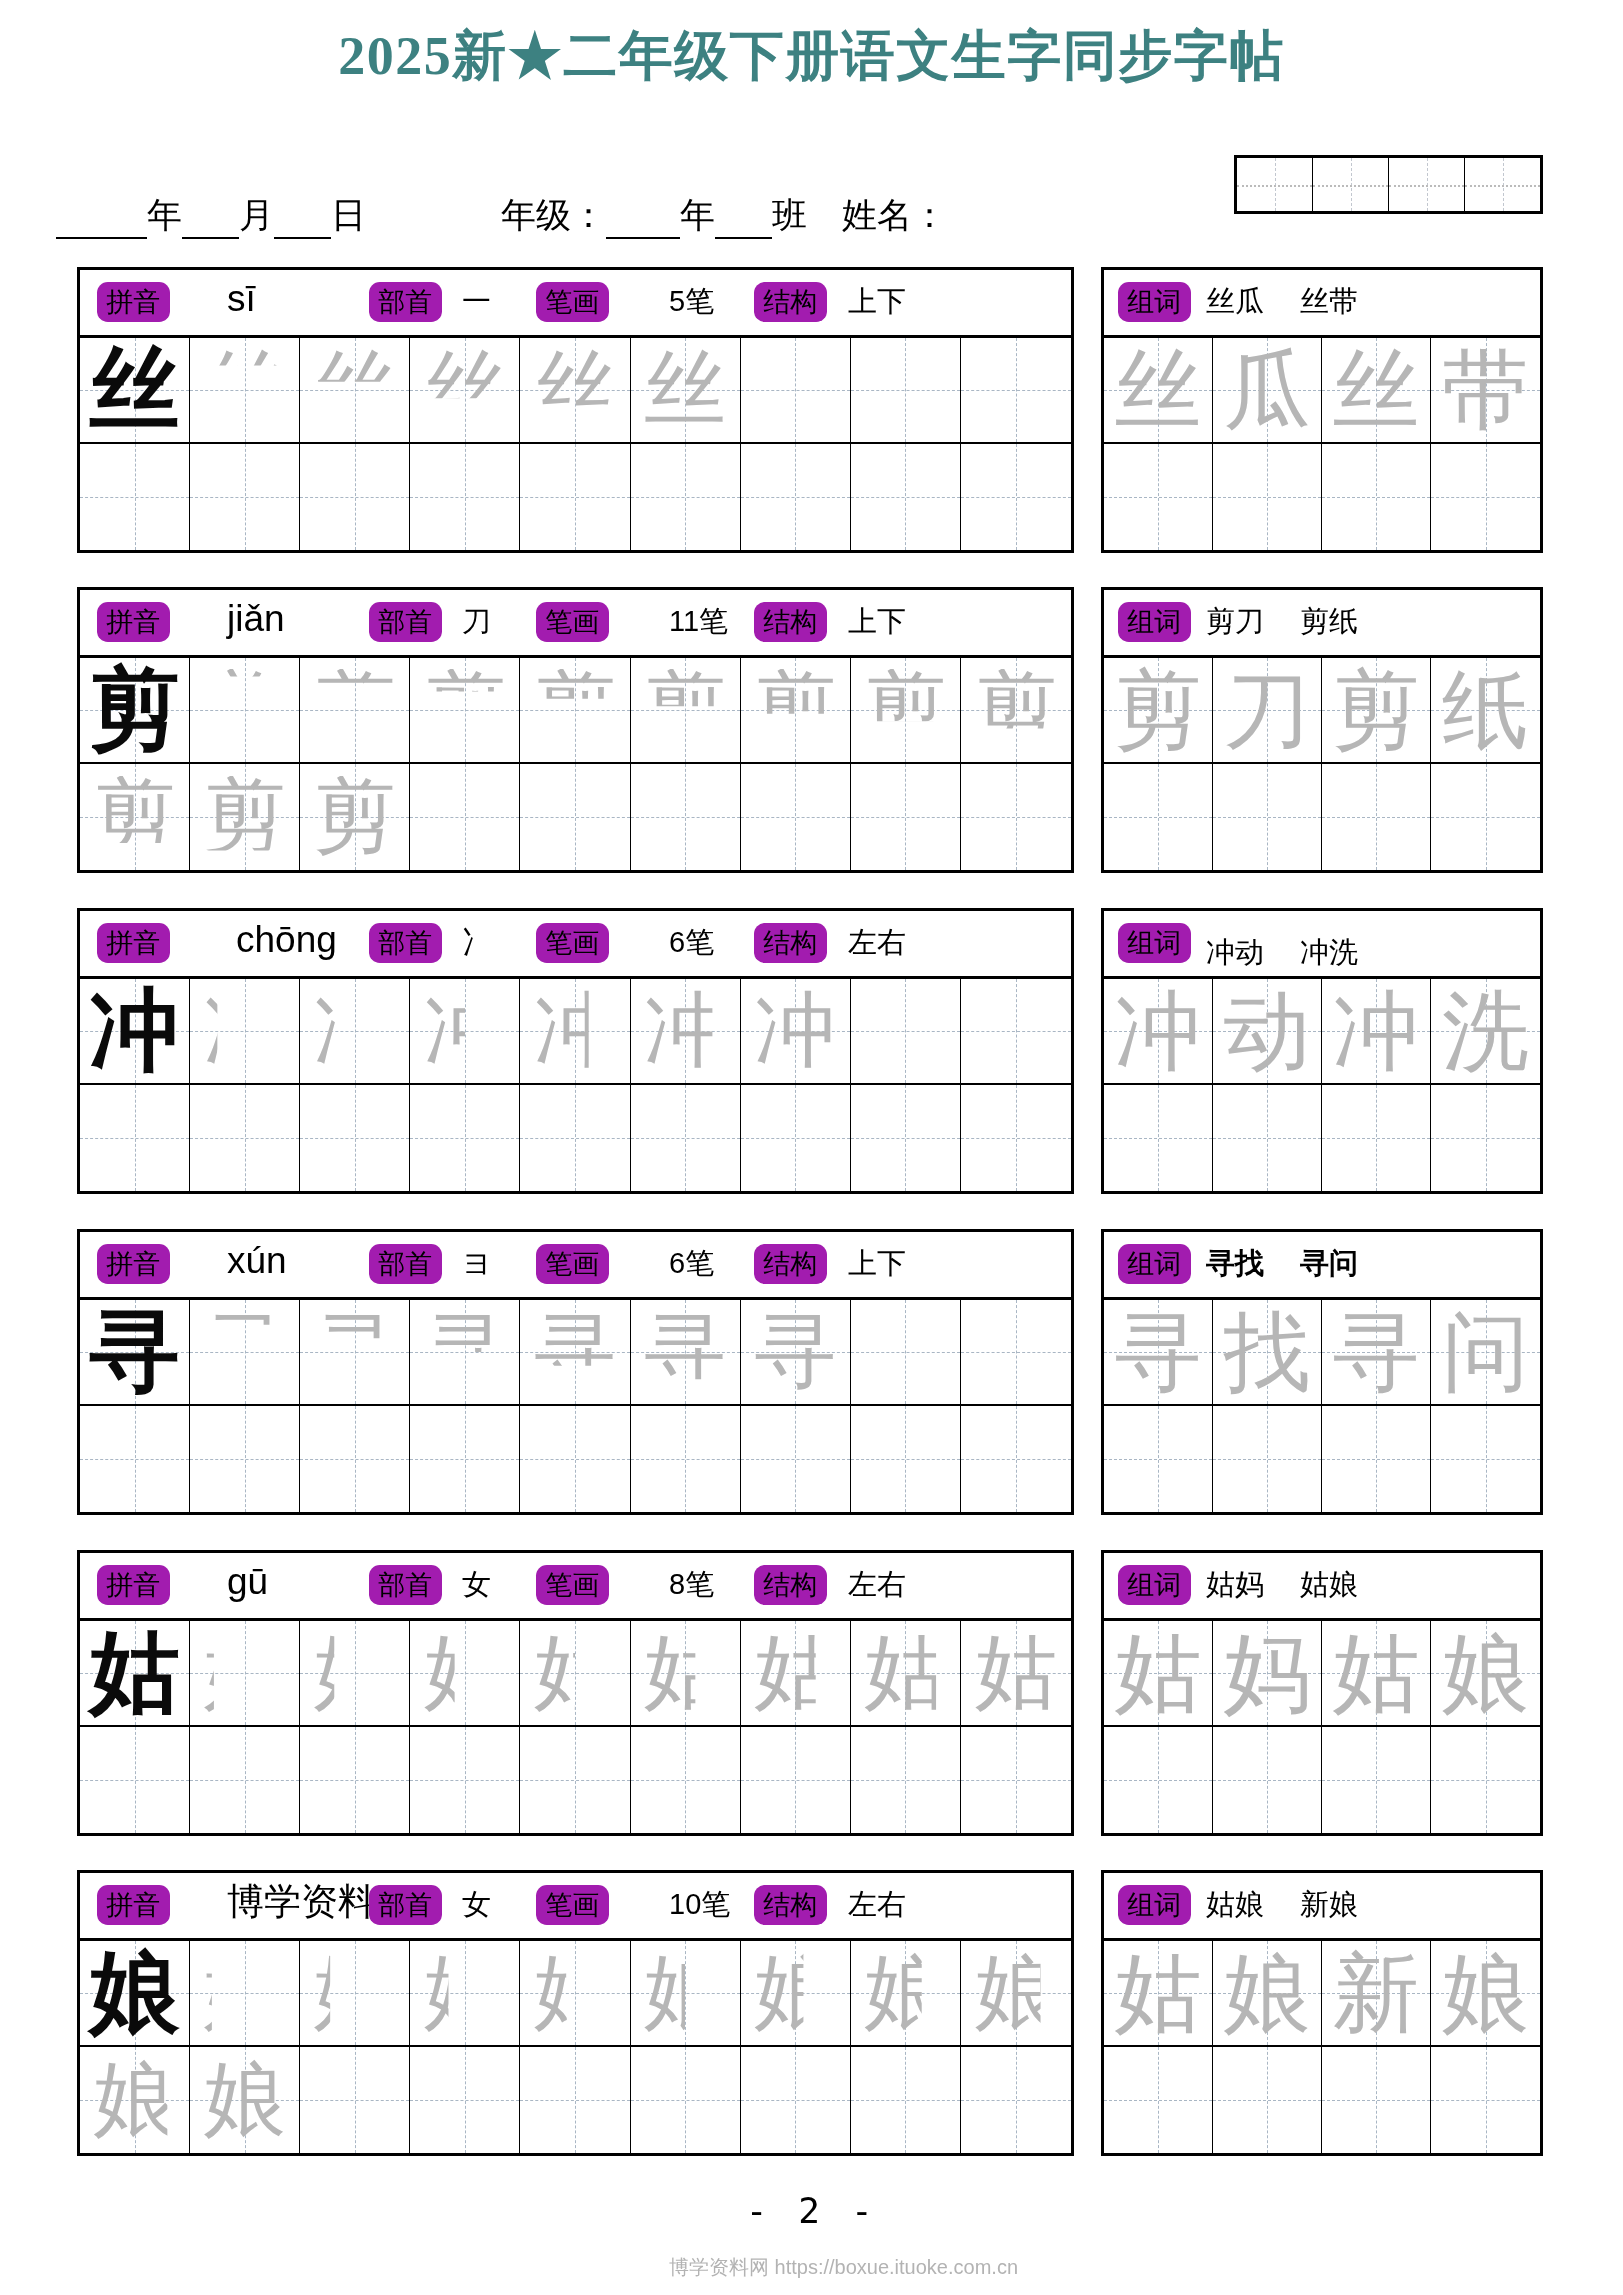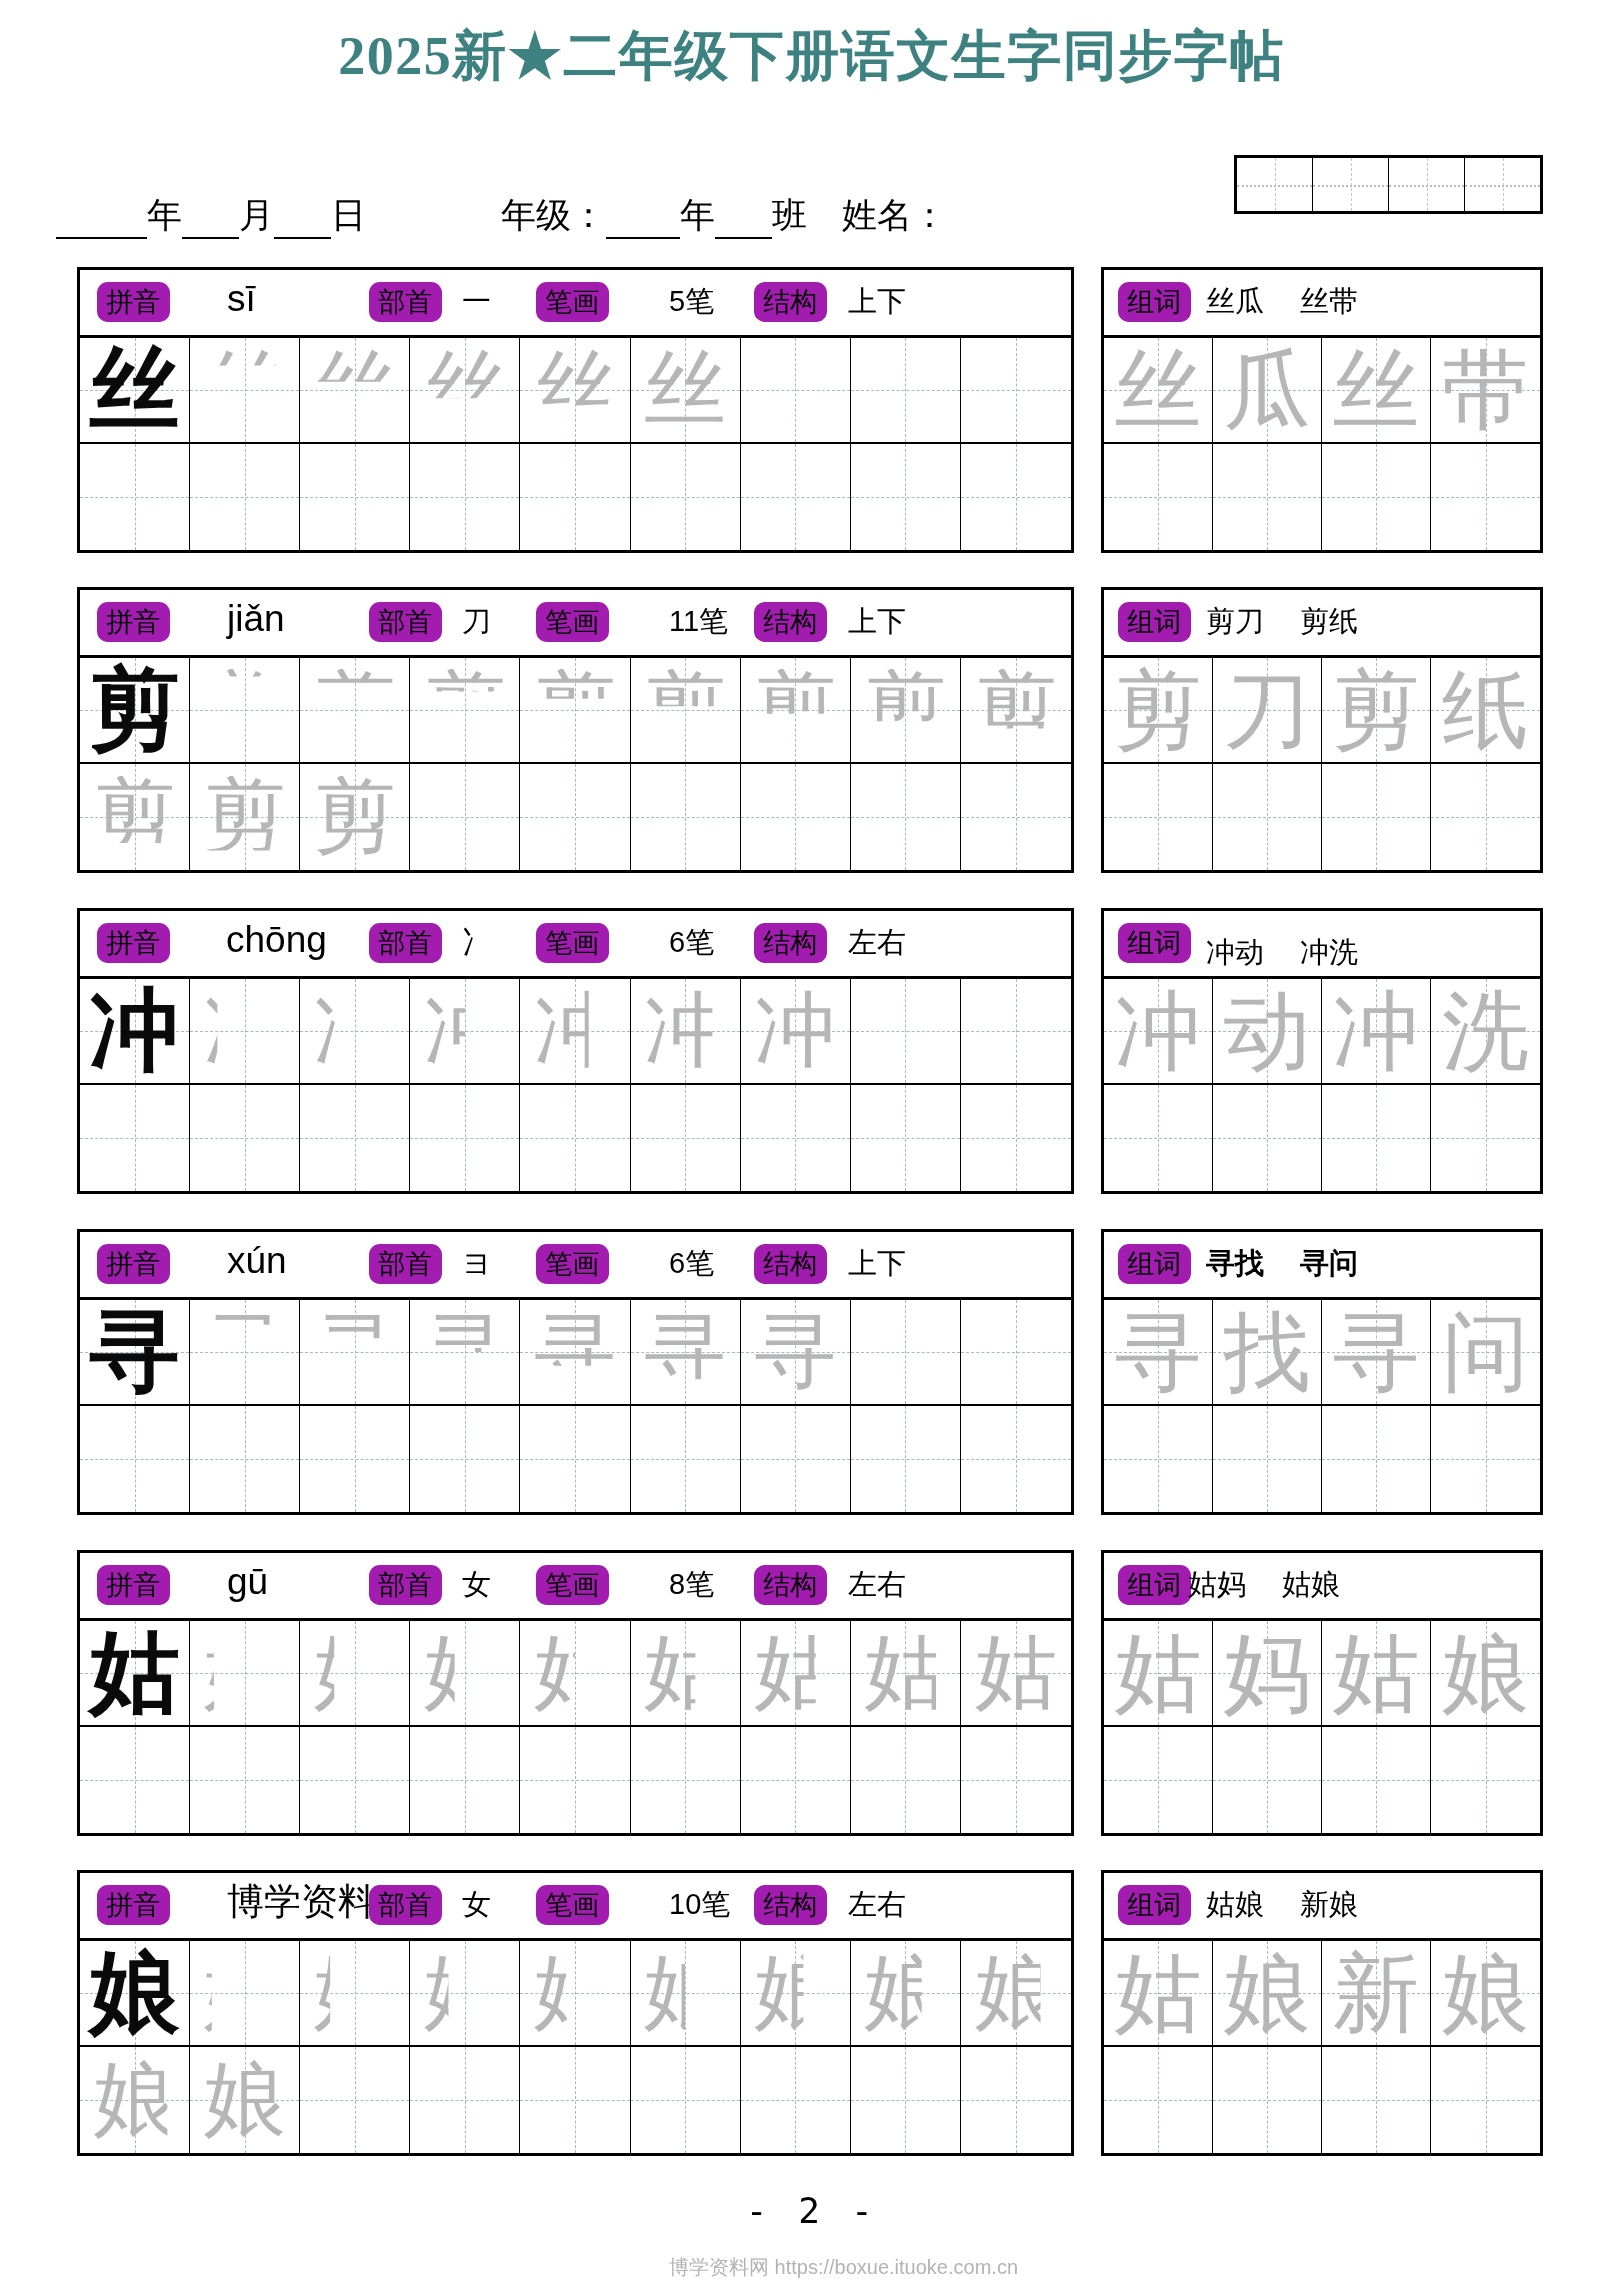--- a/index.html
+++ b/index.html
@@ -409,21 +409,21 @@
               <div class="hguide"></div>
             </div>
           </div>
         </div>
       </div>
     </div>
     <div class="section" style="top: 908px;">
       <div class="block left">
         <div class="sec-header">
           <span class="chip cn" style="left: 17px;">拼音</span>
-          <span class="hval pinyin py" style="left: 104px;">chōng</span>
+          <span class="hval pinyin py" style="left: 114px;">chōng</span>
           <span class="chip cn" style="left: 289px;">部首</span>
           <span class="hval cn" style="left: 382px;">冫</span>
           <span class="chip cn" style="left: 456px;">笔画</span>
           <span class="hval py" style="left: 547px;">6笔</span>
           <span class="chip cn" style="left: 674px;">结构</span>
           <span class="hval cn" style="left: 768px;">左右</span>
         </div>
         <div class="pgrid">
           <div class="prow cols9 top">
             <div class="pcell">
@@ -802,21 +802,21 @@
             <div class="pcell">
               <div class="vguide"></div>
               <div class="hguide"></div>
             </div>
           </div>
         </div>
       </div>
       <div class="block right">
         <div class="sec-header">
           <span class="chip cn" style="left: 14px;">组词</span>
-          <span class="hval cn words-val" style="left: 84px;"><span>姑妈</span><span>姑娘</span></span>
+          <span class="hval cn words-val" style="left: 102px;"><span>姑妈</span><span>姑娘</span></span>
         </div>
         <div class="pgrid">
           <div class="prow cols4 top">
             <div class="pcell">
               <div class="vguide"></div>
               <div class="hguide"></div>
               <span class="glyph word cn">姑</span>
             </div>
             <div class="pcell">
               <div class="vguide"></div>

